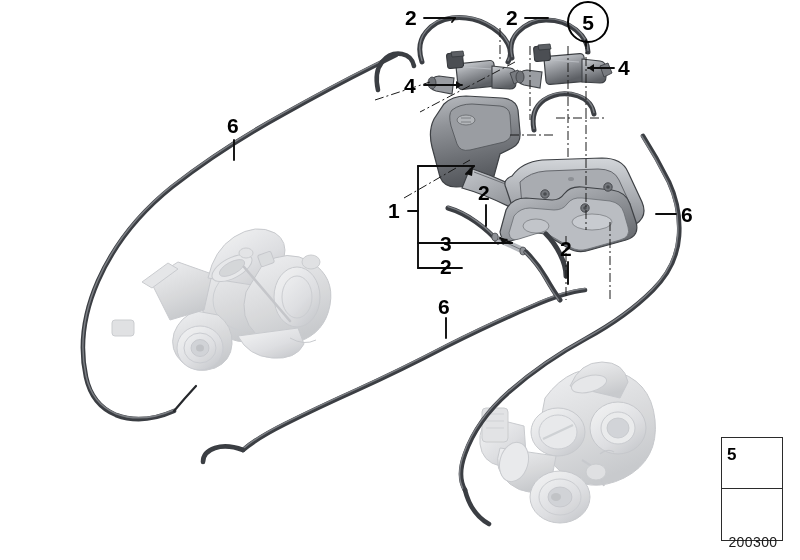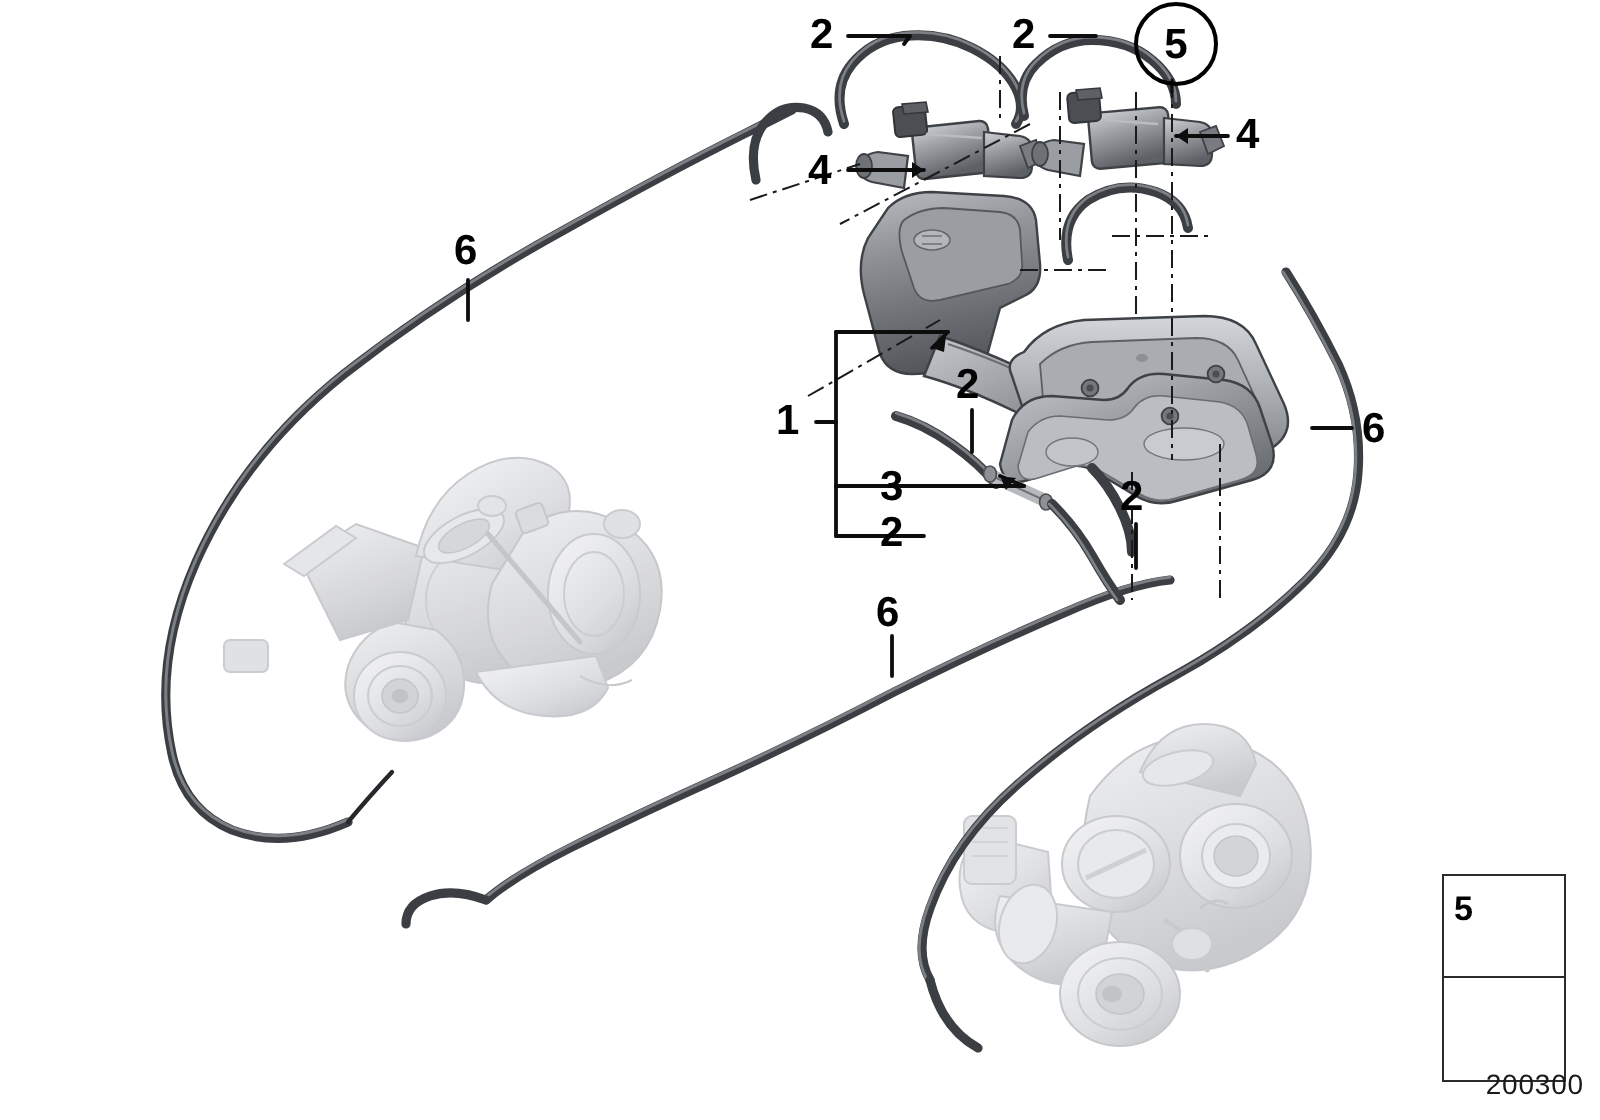--- a/index.html
+++ b/index.html
@@ -46,21 +46,21 @@
     height:51px;
   }
   #legend .cell.top{border-bottom:1.6px solid #2b2b2b;}
   #legend .legend-num{
     position:absolute;left:5px;top:7px;
     font-weight:bold;font-size:17px;color:#000;
     font-family:"Liberation Sans", sans-serif;
   }
   #legend-caption{
     position:absolute;left:714px;top:534px;
-    width:78px;text-align:right;
+    width:78px;text-align:center;
     font-family:"Liberation Sans", sans-serif;
     font-size:14px;color:#1a1a1a;letter-spacing:0.4px;
   }
 </style>
 </head>
 <body>
 
 <div id="stage">
 
   <svg class="layer" viewBox="0 0 800 560">

